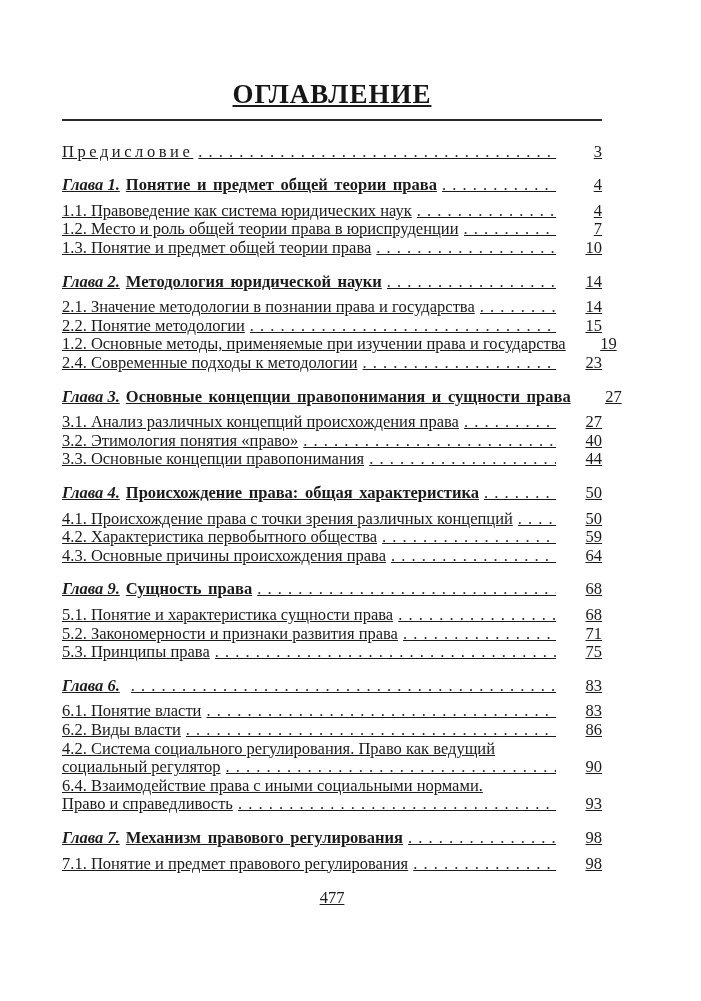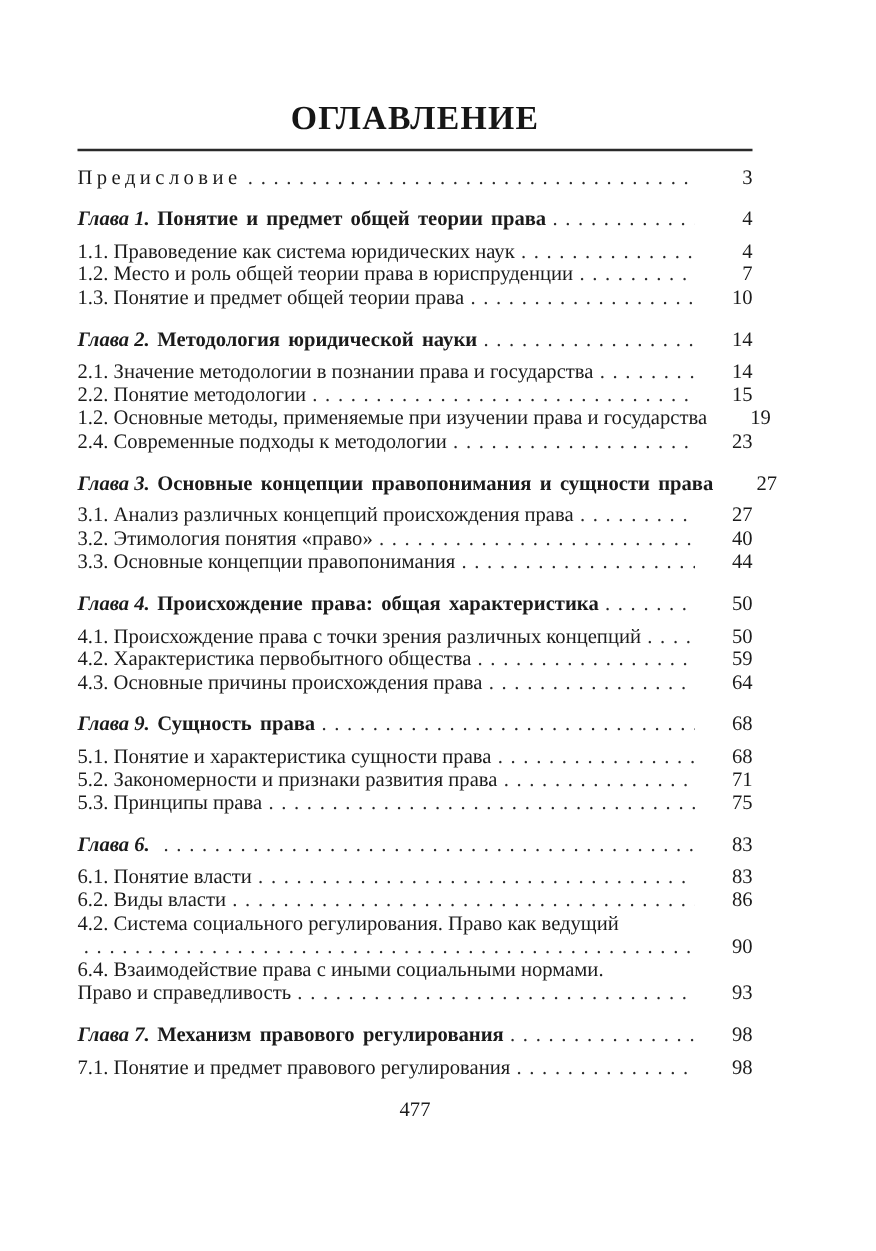--- a/index.html
+++ b/index.html
@@ -17,37 +17,38 @@
   }
   .page {
     box-sizing: border-box;
     width: 701px;
     height: 1001px;
     padding: 80px 99px 0 62px;
     background: #ffffff;
   }
   .content {
     width: 540px;
+    text-decoration: underline;
   }
   h1.doc-title {
     margin: 0;
     font-size: 27px;
     font-weight: bold;
     letter-spacing: 1px;
     text-align: center;
     line-height: 1.1;
     color: #161616;
   }
   .rule {
     height: 0;
     border-top: 2px solid #2a2a2a;
     margin-top: 9px;
   }
   nav.toc {
-    margin-top: 12px;
+    margin-top: 22px;
     font-size: 16.5px;
     line-height: 18.6px;
   }
   .row {
     display: flex;
     align-items: baseline;
   }
   .row .text {
     white-space: nowrap;
     flex: 0 0 auto;
@@ -237,20 +238,21 @@
           <span class="leader"></span>
           <span class="pagenum">83</span>
         </div>
         <div class="row section-row">
           <span class="text">6.2. Виды власти</span>
           <span class="leader"></span>
           <span class="pagenum">86</span>
         </div>
         <div class="section-line-first">4.2. Система социального регулирования. Право как ведущий</div>
         <div class="row section-row">
+          <span class="text">социальный регулятор</span>
           <span class="leader"></span>
           <span class="pagenum">90</span>
         </div>
         <div class="section-line-first">6.4. Взаимодействие права с иными социальными нормами.</div>
         <div class="row section-row">
           <span class="text">Право и справедливость</span>
           <span class="leader"></span>
           <span class="pagenum">93</span>
         </div>
         <div class="row chapter-row">

